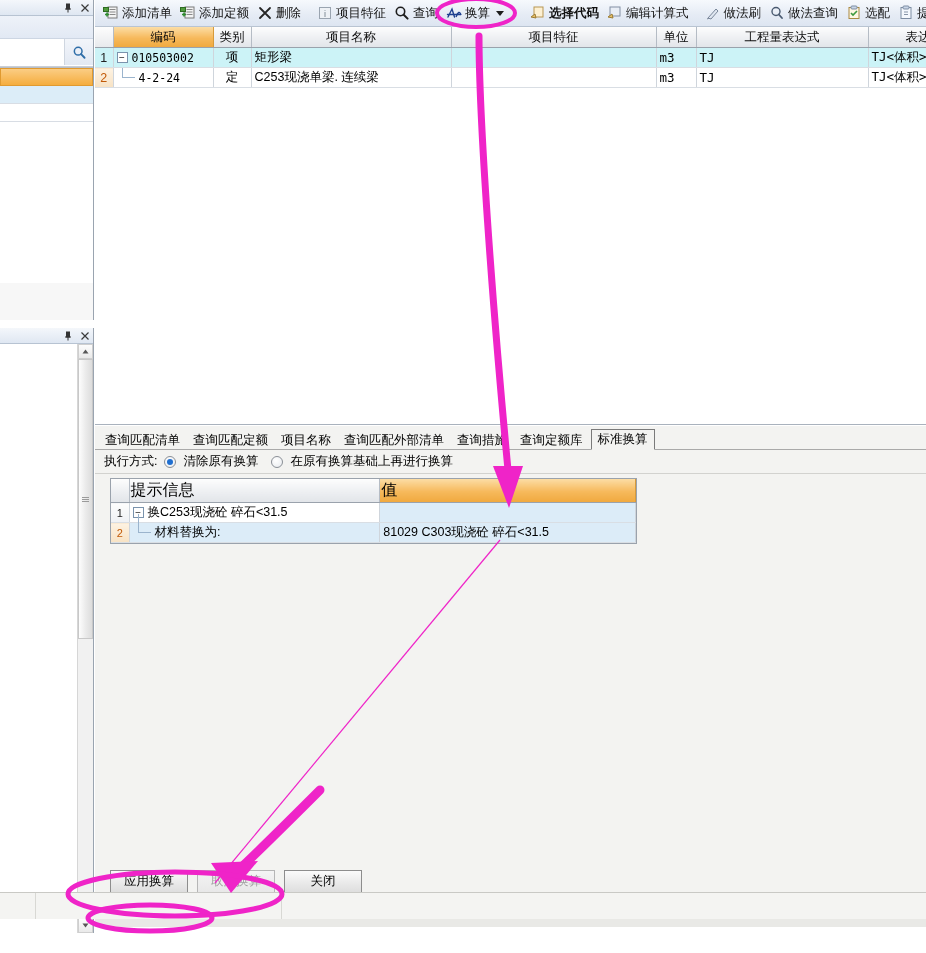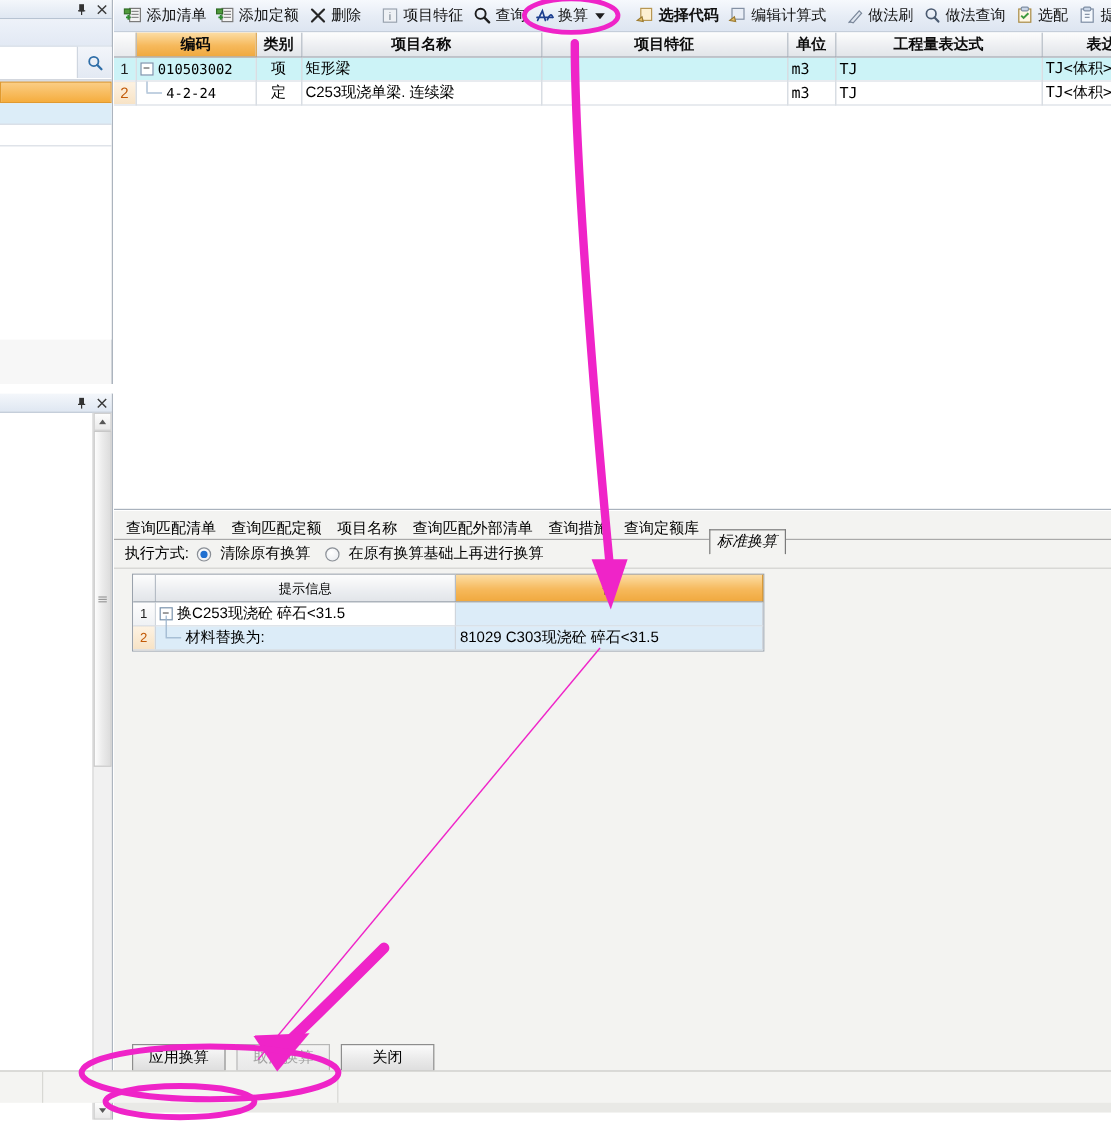--- a/index.html
+++ b/index.html
@@ -50,21 +50,21 @@
   .tb-item{display:inline-flex;align-items:center;height:23px;padding:0 4px;gap:3px;font-size:12.5px;color:#111;}
   .tb-item .lbl{line-height:1;}
   .tb-sep{width:1px;height:18px;background:#c3cbd6;margin:0 4px;}
   .tb-ic{width:16px;height:16px;display:inline-block;position:relative;flex:0 0 16px;}
   .tb-caret{width:0;height:0;border-left:4px solid transparent;border-right:4px solid transparent;border-top:5px solid #1d1d1d;margin-left:3px;}
 
   
   #grid{left:95px;top:27px;width:831px;height:398px;background:#fff;border-bottom:1px solid #a9b2bd;box-sizing:border-box;overflow:hidden;}
   table.g{border-collapse:collapse;table-layout:fixed;width:860px;}
   table.g th{
-     height:20px;font-weight:bold;font-size:12.5px;
+     height:20px;font-weight:normal;font-size:12.5px;
      background:linear-gradient(to bottom,#fdfdfd,#eceef1 60%,#e2e5e9);
      border-right:1px solid #b5bcc5;border-bottom:1px solid #9aa2ac;
      color:#0b0b0b;padding:0 2px;
   }
   table.g th.code-col{background:linear-gradient(to bottom,#fcdda5,#f6b95c 55%,#f0a93f);border-right:1px solid #d79a3a;}
   table.g th.rowhdr{width:18px;background:linear-gradient(to bottom,#fdfdfd,#e8eaed);}
   table.g td{
      height:19px;font-size:12.5px;border-right:1px solid #cfd5dc;border-bottom:1px solid #d9dee4;
      padding:0 3px;white-space:nowrap;overflow:hidden;vertical-align:middle;
   }
@@ -77,33 +77,33 @@
   .expander{width:11px;height:11px;border:1px solid #7a93ad;background:#fff;display:inline-flex;align-items:center;justify-content:center;
      font-size:10px;line-height:8px;color:#1a1a1a;margin-right:4px;box-sizing:border-box;}
   .elbow{width:20px;height:19px;position:relative;margin-right:2px;}
   .elbow:before{content:"";position:absolute;left:5px;top:-9px;width:1px;height:18px;background:#9bb4cd;}
   .elbow:after{content:"";position:absolute;left:5px;top:9px;width:13px;height:1px;background:#9bb4cd;}
 
   
   #lower{left:95px;top:426px;width:831px;height:501px;background:#f3f3f1;box-sizing:border-box;}
   #tabstrip{height:24px;background:#f3f3f1;border-bottom:1px solid #a9a9a9;display:flex;align-items:flex-end;padding-left:5px;box-sizing:border-box;}
   .tab{font-size:12.5px;padding:2px 5px 3px 5px;color:#000;line-height:1;margin-right:3px;}
-  .tab.active{border:1px solid #7a7a7a;border-bottom:1px solid #f3f3f1;background:#f3f3f1;position:relative;top:13px;padding:3px 6px 4px 6px;font-style:italic;}
+  .tab.active{border:1px solid #7a7a7a;border-bottom:1px solid #f3f3f1;background:#f3f3f1;position:relative;top:1px;padding:3px 6px 4px 6px;}
 
   #execrow{height:24px;display:flex;align-items:center;gap:7px;padding-left:9px;font-size:12.5px;
      background:#f3f3f1;border-bottom:1px solid #d2d2cf;box-sizing:border-box;}
   .radio{width:12px;height:12px;border-radius:50%;border:1px solid #8a8f96;background:radial-gradient(circle at 40% 35%,#ffffff,#e7eaee);
      display:inline-flex;align-items:center;justify-content:center;box-sizing:border-box;}
   .radio.on:after{content:"";width:6px;height:6px;border-radius:50%;background:#1f6fd0;}
   .rlabel{margin-right:6px;}
 
   
   #conv{position:absolute;left:15px;top:52px;width:527px;background:#fff;border:1px solid #9aa2ac;box-sizing:border-box;}
   table.c{border-collapse:collapse;table-layout:fixed;width:525px;}
-  table.c th{height:20px;font-weight:normal;font-size:11px;text-align:center;
+  table.c th{height:20px;font-weight:normal;font-size:16px;text-align:left;
      background:linear-gradient(to bottom,#fdfdfd,#eceef1 60%,#e2e5e9);
      border-right:1px solid #b5bcc5;border-bottom:1px solid #9aa2ac;}
   table.c th.valhdr{background:linear-gradient(to bottom,#fcdda5,#f6b95c 55%,#f0a93f);border-right:1px solid #d79a3a;}
   table.c td{height:19px;font-size:12.5px;border-right:1px solid #cfd5dc;border-bottom:1px solid #d9dee4;padding:0 3px;white-space:nowrap;}
   table.c td.rn{width:18px;text-align:center;background:linear-gradient(to bottom,#fdfdfd,#eff1f4);font-size:11px;}
   table.c tr.c2 td.rn{color:#c25a08;background:linear-gradient(to bottom,#fdf2e2,#f7e2c4);}
   table.c tr.c1 td.val{background:#dcecf8;}
   table.c tr.c2 td{background:#dcecf8;}
 
   

